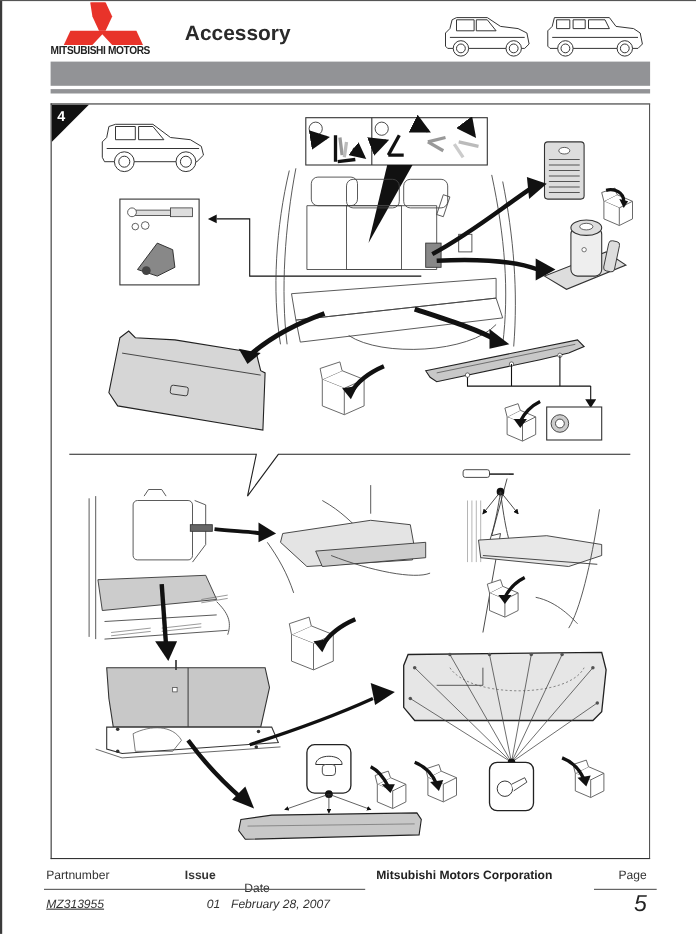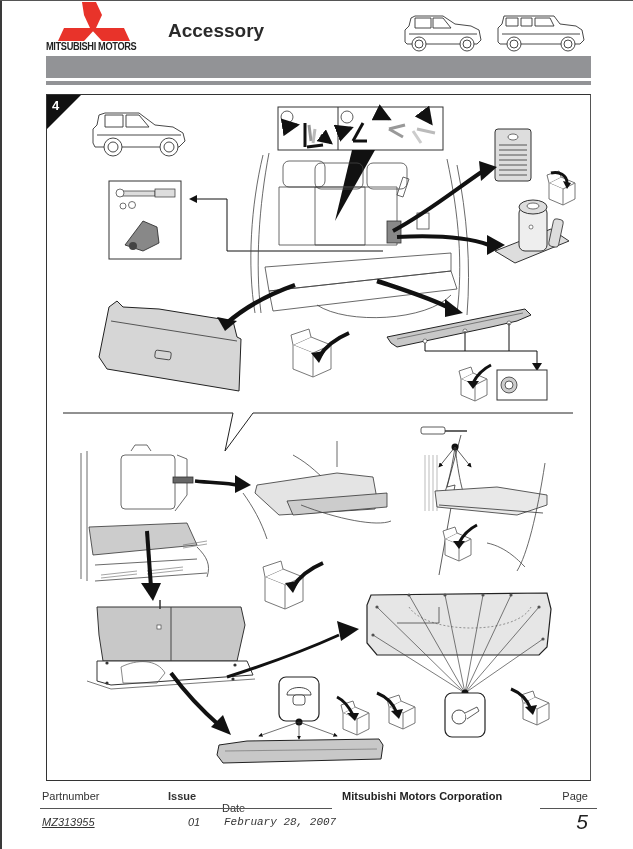--- a/index.html
+++ b/index.html
@@ -397,15 +397,15 @@
 <div class="footer">
   <span class="f-label" style="left:2px;">Partnumber</span>
   <span class="f-label" style="left:128px;font-weight:bold;">Issue</span>
   <span class="f-label" style="left:182px;margin-top:12px;">Date</span>
   <div class="f-rule-left"></div>
   <span class="f-corp">Mitsubishi Motors Corporation</span>
   <span class="f-page-label">Page</span>
   <div class="f-rule-right"></div>
   <span class="f-value" style="left:2px;text-decoration:underline;">MZ313955</span>
   <span class="f-value" style="left:128px;margin-left:20px;">01</span>
-  <span class="f-value" style="left:184px;font-family:Liberation Mono, monospace;">February 28, 2007</span>
+  <span class="f-value" style="left:170px;">February 28, 2007</span>
   <span class="f-page-num">5</span>
 </div>
 
 </body></html>

